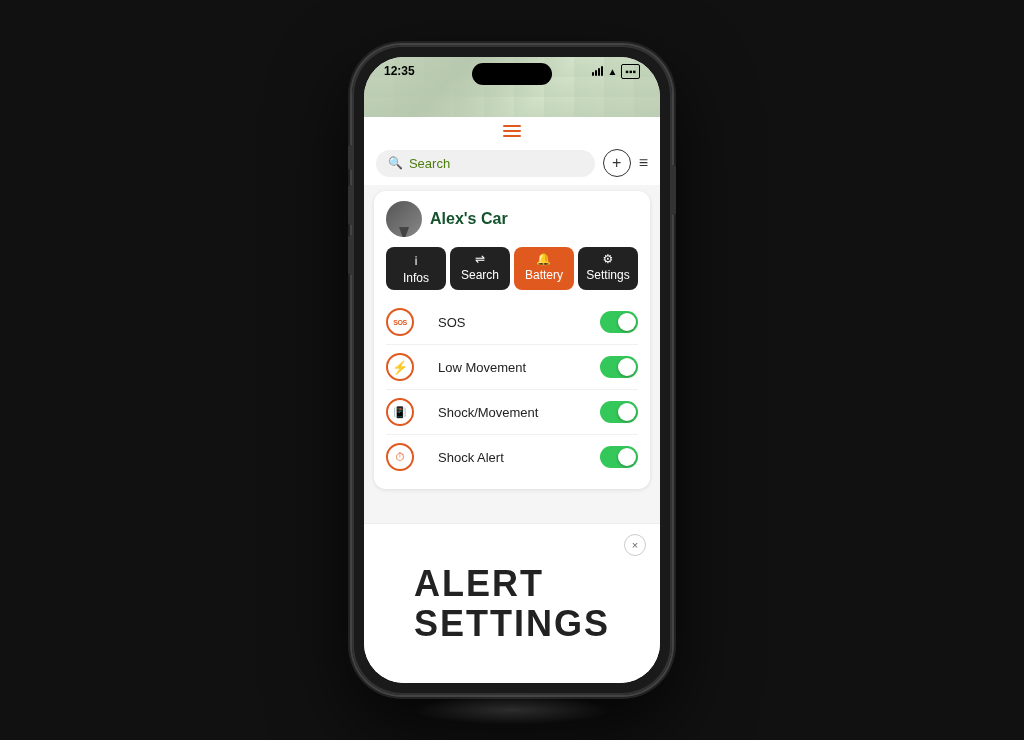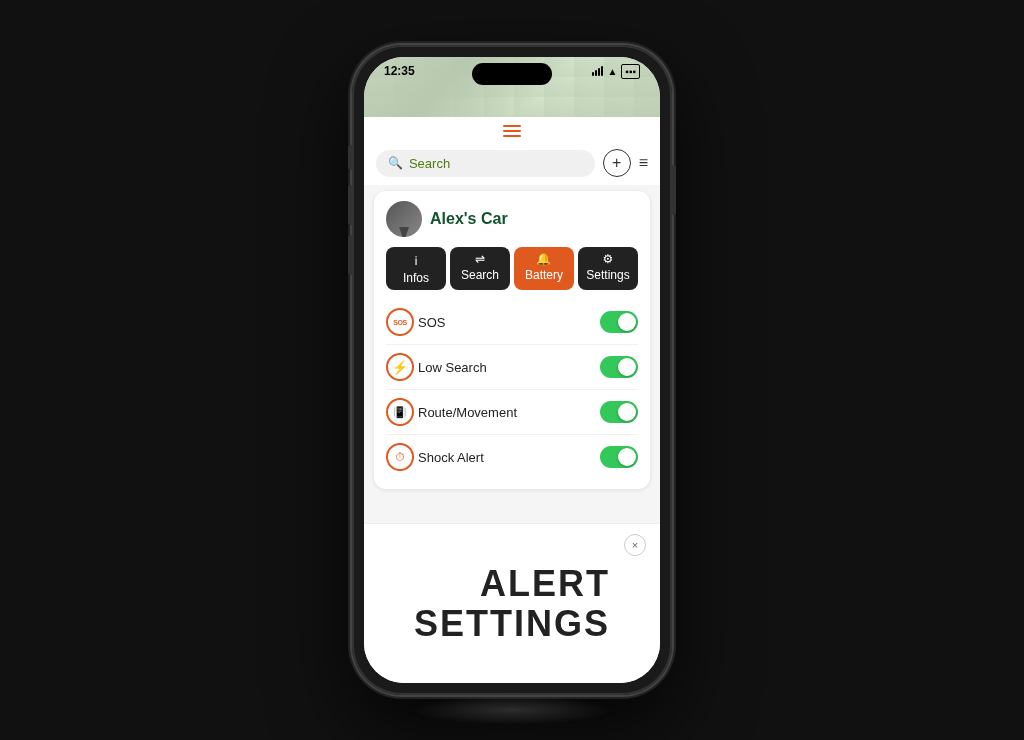--- a/index.html
+++ b/index.html
@@ -269,21 +269,21 @@
       justify-content: space-between;
       padding: 8px 0;
       border-bottom: 1px solid #f0f0f0;
     }
     .alert-item:last-child {
       border-bottom: none;
     }
     .alert-left {
       display: flex;
       align-items: center;
-      gap: 4px;
+      gap: 24px;
     }
     .alert-icon-circle {
       width: 28px;
       height: 28px;
       border-radius: 50%;
       border: 2px solid #e05a20;
       display: flex;
       align-items: center;
       justify-content: center;
       font-size: 12px;
@@ -343,21 +343,21 @@
       justify-content: center;
       font-size: 11px;
       color: #666;
       cursor: pointer;
     }
     .alert-settings-title {
       font-size: 36px;
       font-weight: 700;
       color: #222;
       letter-spacing: 2px;
-      text-align: right;
+      text-align: left;
       line-height: 1.1;
     }
 
     
     .phone-reflection {
       position: absolute;
       bottom: -30px;
       left: 50%;
       transform: translateX(-50%);
       width: 200px;
@@ -483,29 +483,29 @@
               <div class="alert-left">
                 <div class="alert-icon-circle" style="font-size:7px; font-weight:700; letter-spacing:-0.5px;">SOS</div>
                 <span class="alert-label">SOS</span>
               </div>
               <div class="toggle"></div>
             </div>
 
             <div class="alert-item">
               <div class="alert-left">
                 <div class="alert-icon-circle" style="font-size:13px;">⚡</div>
-                <span class="alert-label">Low Search</span>
+                <span class="alert-label">Low Movement</span>
               </div>
               <div class="toggle"></div>
             </div>
 
             <div class="alert-item">
               <div class="alert-left">
                 <div class="alert-icon-circle" style="font-size:11px;">📳</div>
-                <span class="alert-label">Route/Movement</span>
+                <span class="alert-label">Shock/Movement</span>
               </div>
               <div class="toggle"></div>
             </div>
 
             <div class="alert-item">
               <div class="alert-left">
                 <div class="alert-icon-circle" style="font-size:12px;">⏱</div>
                 <span class="alert-label">Shock Alert</span>
               </div>
               <div class="toggle"></div>

